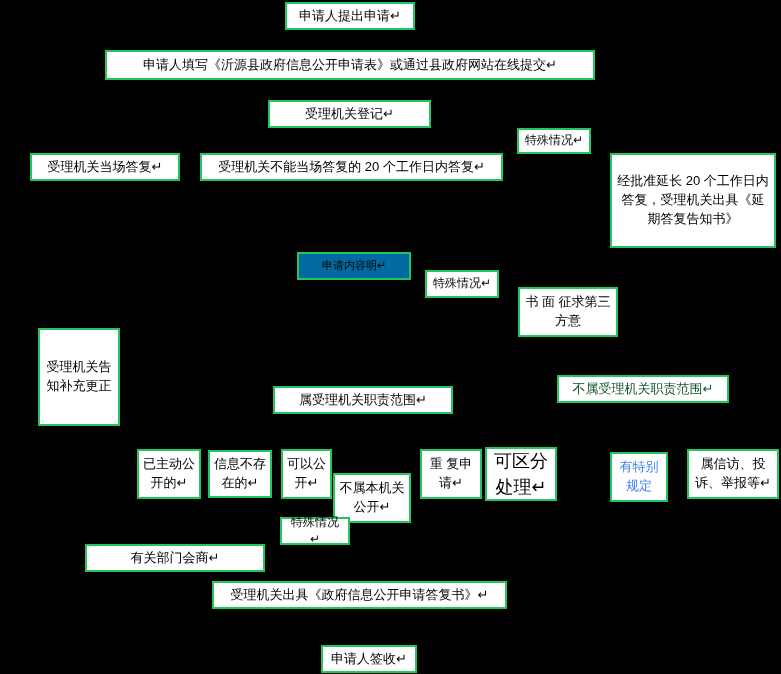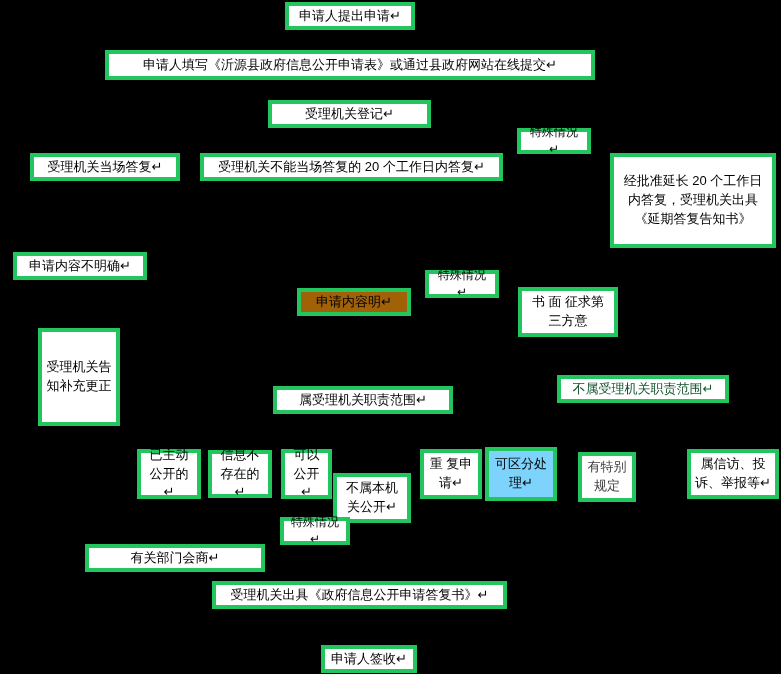--- a/index.html
+++ b/index.html
@@ -12,21 +12,21 @@
     width: 781px;
     height: 674px;
     background: #000000;
     overflow: hidden;
     font-family: "Liberation Sans", sans-serif;
   }
   .node {
     position: absolute;
     background: #ffffff;
     color: #000000;
-    border: 4px solid #22c55e;
+    border: 2px solid #22c55e;
     box-sizing: border-box;
     display: flex;
     align-items: center;
     justify-content: center;
     text-align: center;
     font-family: "Liberation Sans", sans-serif;
     font-size: 13px;
     line-height: 1.45;
     padding: 2px 4px;
     white-space: pre-wrap;
@@ -37,32 +37,31 @@
 <body>
 
 <div id="canvas" style="background: rgb(0, 0, 0);">
     <div class="node" style="left: 285px; top: 2px; width: 130px; height: 28px; font-size: 13px; background: rgb(255, 255, 255); color: rgb(0, 0, 0);">申请人提出申请↵</div>
     <div class="node" style="left: 105px; top: 50px; width: 490px; height: 30px; font-size: 13px; background: rgb(255, 255, 255); color: rgb(0, 0, 0);">申请人填写《沂源县政府信息公开申请表》或通过县政府网站在线提交↵</div>
     <div class="node" style="left: 268px; top: 100px; width: 163px; height: 28px; font-size: 13px; background: rgb(255, 255, 255); color: rgb(0, 0, 0);">受理机关登记↵</div>
     <div class="node" style="left: 517px; top: 128px; width: 74px; height: 26px; font-size: 12px; background: rgb(255, 255, 255); color: rgb(0, 0, 0);">特殊情况↵</div>
     <div class="node" style="left: 610px; top: 153px; width: 166px; height: 95px; font-size: 13px; background: rgb(255, 255, 255); color: rgb(0, 0, 0);">经批准延长 20 个工作日内答复，受理机关出具《延期答复告知书》</div>
     <div class="node" style="left: 30px; top: 153px; width: 150px; height: 28px; font-size: 13px; background: rgb(255, 255, 255); color: rgb(0, 0, 0);">受理机关当场答复↵</div>
     <div class="node" style="left: 200px; top: 153px; width: 303px; height: 28px; font-size: 13px; background: rgb(255, 255, 255); color: rgb(0, 0, 0);">受理机关不能当场答复的 20 个工作日内答复↵</div>
-    <div class="node" style="left: 13px; top: 252px; width: 134px; height: 28px; font-size: 13px; background: rgb(255, 255, 255); color: rgb(0, 0, 0);">申请内容不明确↵</div>
-    <div class="node" style="left: 297px; top: 252px; width: 114px; height: 28px; font-size: 13px; background: #a16207; color: rgb(0, 0, 0); margin-top: 36px;">申请内容明↵</div>
+    <div class="node" style="left: 297px; top: 252px; width: 114px; height: 28px; font-size: 11px; background: #0369a1; color: rgb(0, 0, 0);">申请内容明↵</div>
     <div class="node" style="left: 425px; top: 270px; width: 74px; height: 28px; font-size: 12px; background: rgb(255, 255, 255); color: rgb(0, 0, 0);">特殊情况↵</div>
     <div class="node" style="left: 518px; top: 287px; width: 100px; height: 50px; font-size: 13px; background: rgb(255, 255, 255); color: rgb(0, 0, 0);">书 面 征求第三方意</div>
     <div class="node" style="left: 38px; top: 328px; width: 82px; height: 98px; font-size: 13px; background: rgb(255, 255, 255); color: rgb(0, 0, 0);">受理机关告知补充更正</div>
     <div class="node" style="left: 273px; top: 386px; width: 180px; height: 28px; font-size: 13px; background: rgb(255, 255, 255); color: rgb(0, 0, 0);">属受理机关职责范围↵</div>
     <div class="node" style="left: 557px; top: 375px; width: 172px; height: 28px; font-size: 13px; background: rgb(255, 255, 255); color: #14532d;">不属受理机关职责范围↵</div>
     <div class="node" style="left: 137px; top: 449px; width: 64px; height: 50px; font-size: 13px; background: rgb(255, 255, 255); color: rgb(0, 0, 0);">已主动公开的↵</div>
     <div class="node" style="left: 208px; top: 450px; width: 64px; height: 48px; font-size: 13px; background: rgb(255, 255, 255); color: rgb(0, 0, 0);">信息不存在的↵</div>
     <div class="node" style="left: 281px; top: 449px; width: 51px; height: 50px; font-size: 13px; background: rgb(255, 255, 255); color: rgb(0, 0, 0);">可以公开↵</div>
     <div class="node" style="left: 333px; top: 449px; width: 78px; height: 50px; font-size: 13px; background: rgb(255, 255, 255); color: rgb(0, 0, 0); margin-top: 24px;">不属本机关公开↵</div>
     <div class="node" style="left: 420px; top: 449px; width: 62px; height: 50px; font-size: 13px; background: rgb(255, 255, 255); color: rgb(0, 0, 0);">重 复申请↵</div>
-    <div class="node" style="left: 485px; top: 447px; width: 72px; height: 54px; font-size: 13px; background: #7dd3fc; color: rgb(0, 0, 0);">可区分处理↵</div>
-    <div class="node" style="left: 578px; top: 452px; width: 58px; height: 50px; font-size: 13px; background: rgb(255, 255, 255); color: #404040;">有特别规定</div>
+    <div class="node" style="left: 485px; top: 447px; width: 72px; height: 54px; font-size: 18px; background: #ffffff; color: rgb(0, 0, 0);">可区分处理↵</div>
+    <div class="node" style="left: 610px; top: 452px; width: 58px; height: 50px; font-size: 13px; background: rgb(255, 255, 255); color: #3b82f6;">有特别规定</div>
     <div class="node" style="left: 655px; top: 449px; width: 92px; height: 50px; font-size: 13px; background: rgb(255, 255, 255); color: rgb(0, 0, 0); margin-left: 32px;">属信访、投诉、举报等↵</div>
     <div class="node" style="left: 280px; top: 517px; width: 70px; height: 28px; font-size: 12px; background: rgb(255, 255, 255); color: rgb(0, 0, 0);">特殊情况↵</div>
     <div class="node" style="left: 85px; top: 544px; width: 180px; height: 28px; font-size: 13px; background: rgb(255, 255, 255); color: rgb(0, 0, 0);">有关部门会商↵</div>
     <div class="node" style="left: 212px; top: 581px; width: 295px; height: 28px; font-size: 13px; background: rgb(255, 255, 255); color: rgb(0, 0, 0);">受理机关出具《政府信息公开申请答复书》↵</div>
     <div class="node" style="left: 321px; top: 645px; width: 96px; height: 28px; font-size: 13px; background: rgb(255, 255, 255); color: rgb(0, 0, 0);">申请人签收↵</div>
   </div>
 
 </body></html>

